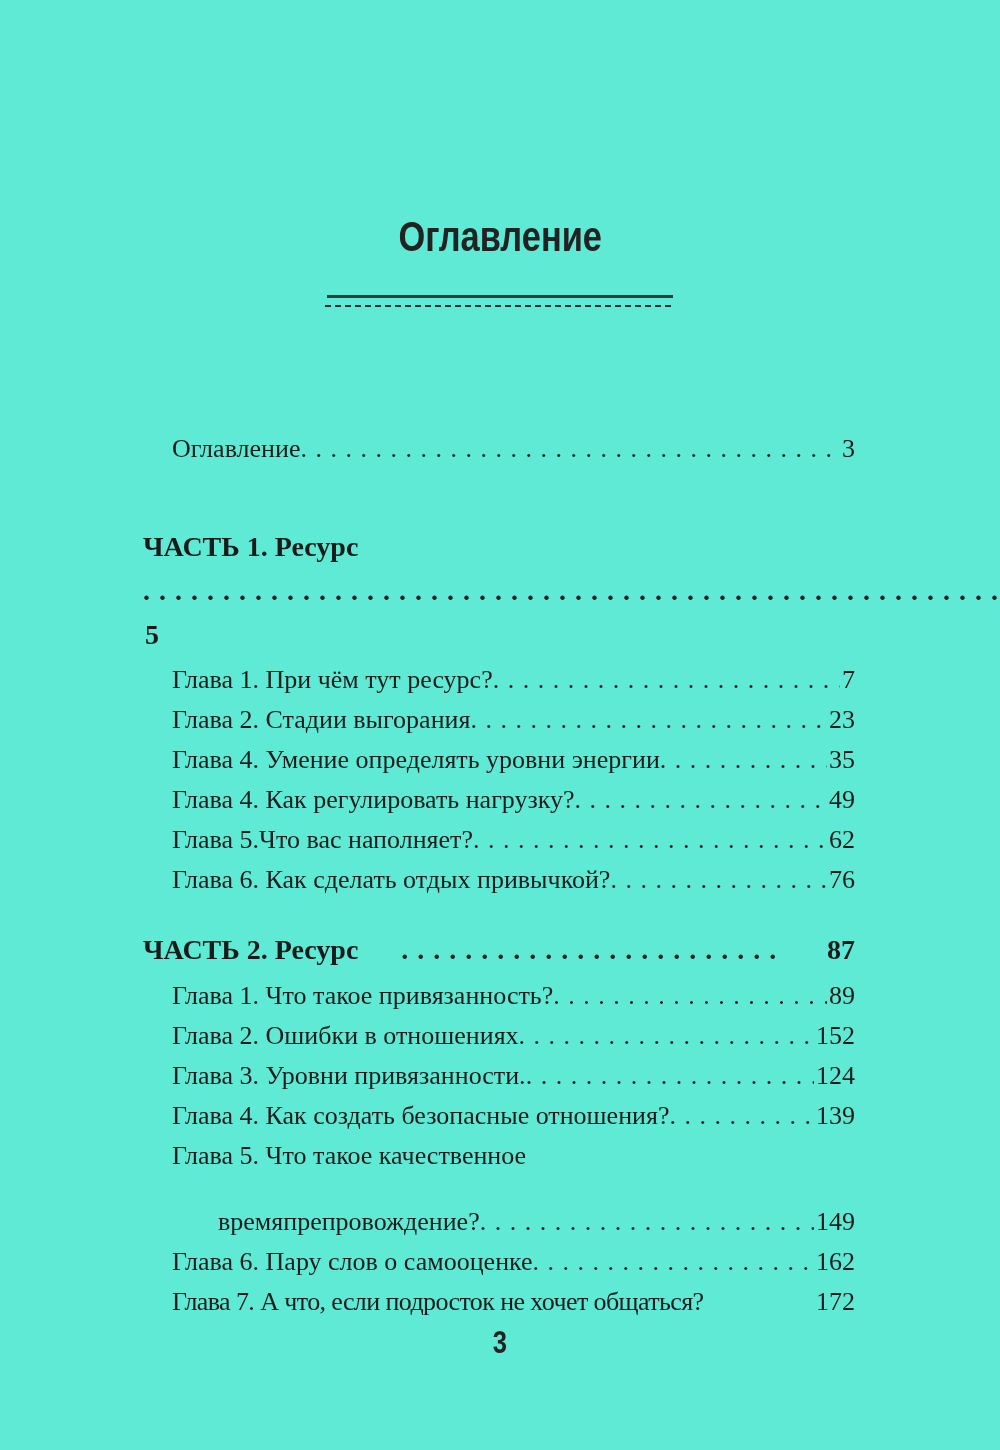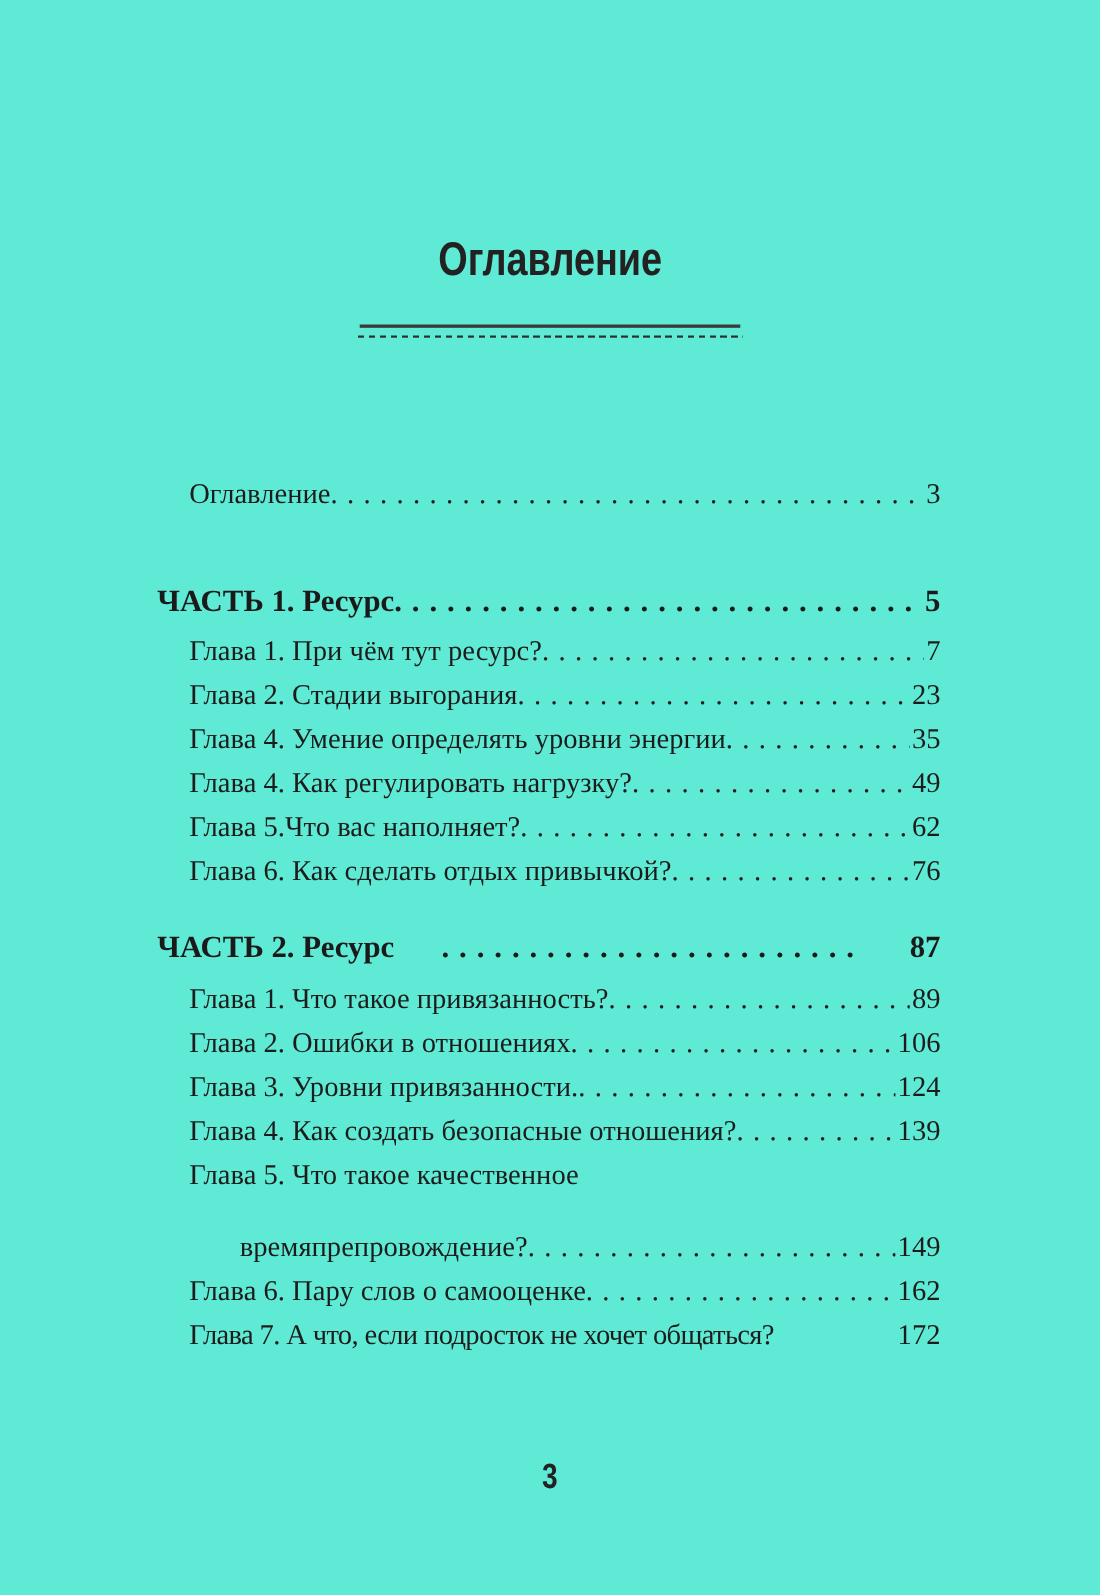--- a/index.html
+++ b/index.html
@@ -74,21 +74,21 @@
   }
   .row .pg { flex: 0 0 auto; padding-left: 2px; }
   .chapter { padding-left: 29px; }
   .cont { padding-left: 75px; margin-top: 26px; }
   .part {
     font-weight: bold;
     font-size: 28px;
     line-height: 44px;
     color: #1a1a1a;
   }
-  .part-1 { margin-top: 56px; }
+  .part-1 { margin-top: 56px; flex-direction: column; }
   .after-part-1 { margin-top: 3px; }
   .part-2 { margin-top: 28px; gap: 43px; }
   .after-part-2 { margin-top: 4px; justify-content: flex-end; }
   .no-dots .dots::after { content: none; }
   .tight .lbl { letter-spacing: -0.6px; }
   
   .folio {
     position: absolute;
     top: 1322px;
     left: 0;
@@ -173,21 +173,21 @@
 
     <div class="row chapter after-part-2">
       <span class="lbl">Глава 1. Что такое привязанность?</span>
       <span class="dots"></span>
       <span class="pg">89</span>
     </div>
 
     <div class="row chapter">
       <span class="lbl">Глава 2. Ошибки в отношениях</span>
       <span class="dots"></span>
-      <span class="pg">106</span>
+      <span class="pg">152</span>
     </div>
 
     <div class="row chapter">
       <span class="lbl">Глава 3. Уровни привязанности.</span>
       <span class="dots"></span>
       <span class="pg">124</span>
     </div>
 
     <div class="row chapter">
       <span class="lbl">Глава 4. Как создать безопасные отношения?</span>

